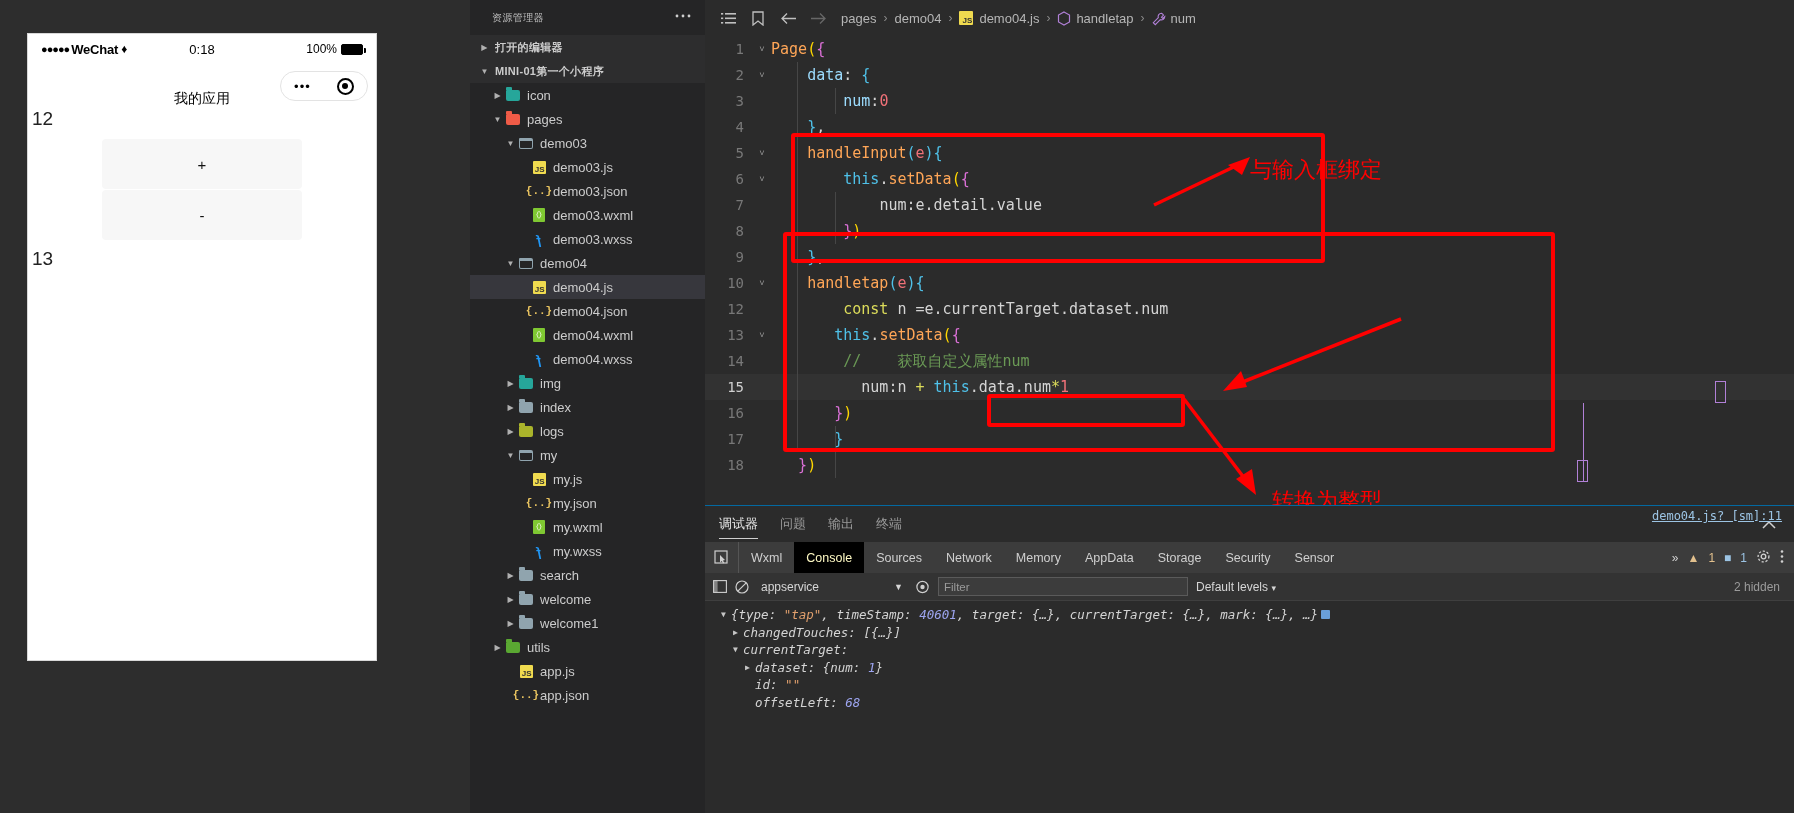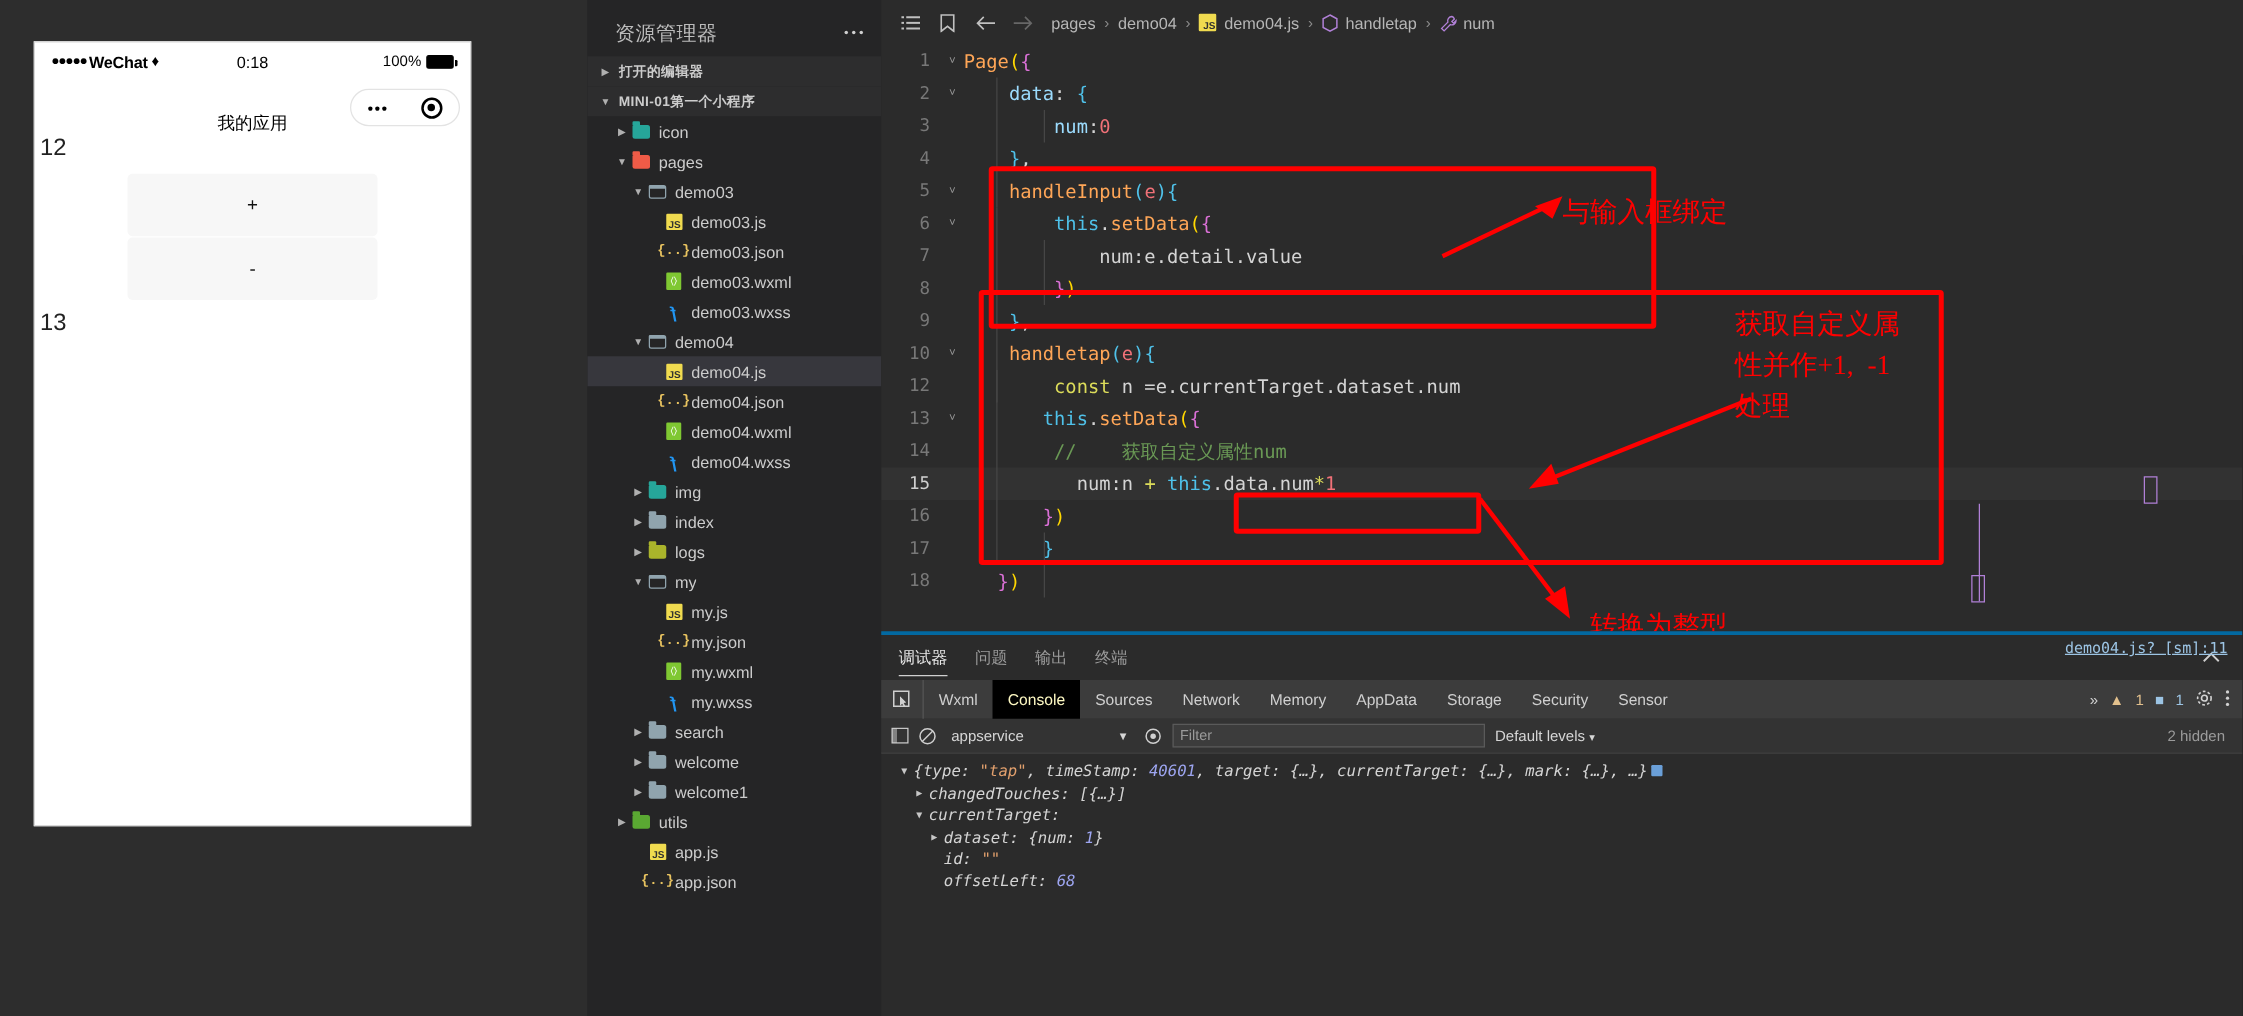--- a/index.html
+++ b/index.html
@@ -43,21 +43,21 @@
   .sim-body { padding: 0; }
   .num-line { font-size: 19px; color: #222; padding-left: 4px; font-family: "Liberation Sans", sans-serif; }
   .btn-group { margin: 9px 74px 0 74px; }
   .sim-btn {
     background: #f7f7f7; height: 50px; display: flex; align-items: center; justify-content: center;
     font-size: 15px; color: #111; border-radius: 4px; margin-bottom: 1px;
   }
 
   
   .explorer { position: absolute; left: 470px; top: 0; width: 235px; height: 813px; background: #252526; color: #cccccc; }
-  .exp-head { height: 35px; display: flex; align-items: center; justify-content: space-between; padding: 0 14px 0 22px; font-size: 16px; color: #bbbbbb; letter-spacing: .4px; margin-top: 10px; }
+  .exp-head { height: 35px; display: flex; align-items: center; justify-content: space-between; padding: 0 14px 0 22px; font-size: 10px; color: #bbbbbb; letter-spacing: .4px; }
   .exp-more { font-size: 15px; color: #cfcfcf; letter-spacing: 1px; line-height: 8px; }
   .row { height: 24px; display: flex; align-items: center; font-size: 13px; color: #cccccc; white-space: nowrap; cursor: default; }
   .row.section { background: #2d2d2e; font-size: 11px; font-weight: bold; letter-spacing: .3px; }
   .row.selected { background: #37373d; }
   .tw { width: 13px; min-width: 13px; font-size: 8px; color: #b0b0b0; text-align: center; }
   .tw.hidden { visibility: hidden; }
   .fico { width: 18px; min-width: 18px; display: inline-flex; align-items: center; justify-content: center; margin-right: 5px; }
   .lbl { overflow: hidden; }
 
   
@@ -107,21 +107,21 @@
 
   .ind-guide { position: absolute; width: 1px; background: #464646; }
   .box-purple { position: absolute; border: 1px solid #b180d7; }
 
   
   .rbox { position: absolute; border: 4px solid #ff0000; border-radius: 3px; pointer-events: none; }
   .rtext { position: absolute; color: #ff0000; font-size: 22px; line-height: 33px; font-family: Liberation Serif, serif; white-space: pre; }
   .rarrow { position: absolute; pointer-events: none; }
 
   
-  .panel { position: absolute; left: 705px; top: 505px; right: 0; bottom: 0; background: #2b2b2b; border-top: 3px solid #0369a1; }
+  .panel { position: absolute; left: 705px; top: 505px; right: 0; bottom: 0; background: #2b2b2b; border-top: 1px solid #0369a1; }
   .panel-tabs { height: 36px; display: flex; align-items: center; padding-left: 14px; gap: 22px; position: relative; }
   .ptab { font-size: 13px; color: #9a9a9a; position: relative; height: 36px; display: flex; align-items: center; }
   .ptab.active { color: #e7e7e7; }
   .ptab.active:after { content:""; position:absolute; left:0; right:0; bottom:3px; height:1.5px; background:#d0d0d0; }
   .panel-collapse { position: absolute; right: 18px; top: 9px; color: #cfcfcf; font-size: 15px; }
 
   .dev-tabs { height: 31px; display: flex; align-items: stretch; background: #3c3c3c; }
   .dt-inspect { width: 34px; display: flex; align-items: center; justify-content: center; color: #cfcfcf; border-right: 1px solid #555; }
   .dtab { padding: 0 12px; display: flex; align-items: center; font-size: 12.5px; color: #cfcfcf; }
   .dtab.active { background: #000000; color: #fef9c3; }
@@ -574,21 +574,20 @@
       <div class="box-purple" style="left:878px; top:367px; width:2px; height:78px; border-width:0 0 0 1px;"></div>
       <div class="box-purple" style="left:872px; top:424px; width:11px; height:22px;"></div>
     </div>
 
     <div class="rbox" style="left:86px; top:133px; width:534px; height:130px;"></div>
     <div class="rbox" style="left:78px; top:232px; width:772px; height:220px;"></div>
     <div class="rbox" style="left:282px; top:394px; width:198px; height:33px;"></div>
   </div>
 
   <div class="rtext" style="left:1250px; top:153px;">与输入框绑定</div>
-  <div class="rtext" style="left:1388px; top:242px;">获取自定义属<br>性并作+1,  -1<br>处理</div>
   <div class="rtext" style="left:1272px; top:484px;">转换为整型</div>
   <div class="rtext" style="left:1000px; top:657px;">自定义属性</div>
 
   <svg class="rarrow" style="left:1150px; top:155px;" width="110" height="55" viewBox="0 0 110 55">
     <path d="M4 50 L92 8" stroke="#ff0000" stroke-width="3.5" fill="none"></path>
     <path d="M100 2 L78 10 L92 20 Z" fill="#ff0000"></path>
   </svg>
   <svg class="rarrow" style="left:1215px; top:315px;" width="190" height="80" viewBox="0 0 190 80">
     <path d="M186 4 L20 70" stroke="#ff0000" stroke-width="3.5" fill="none"></path>
     <path d="M8 76 L32 72 L26 56 Z" fill="#ff0000"></path>

